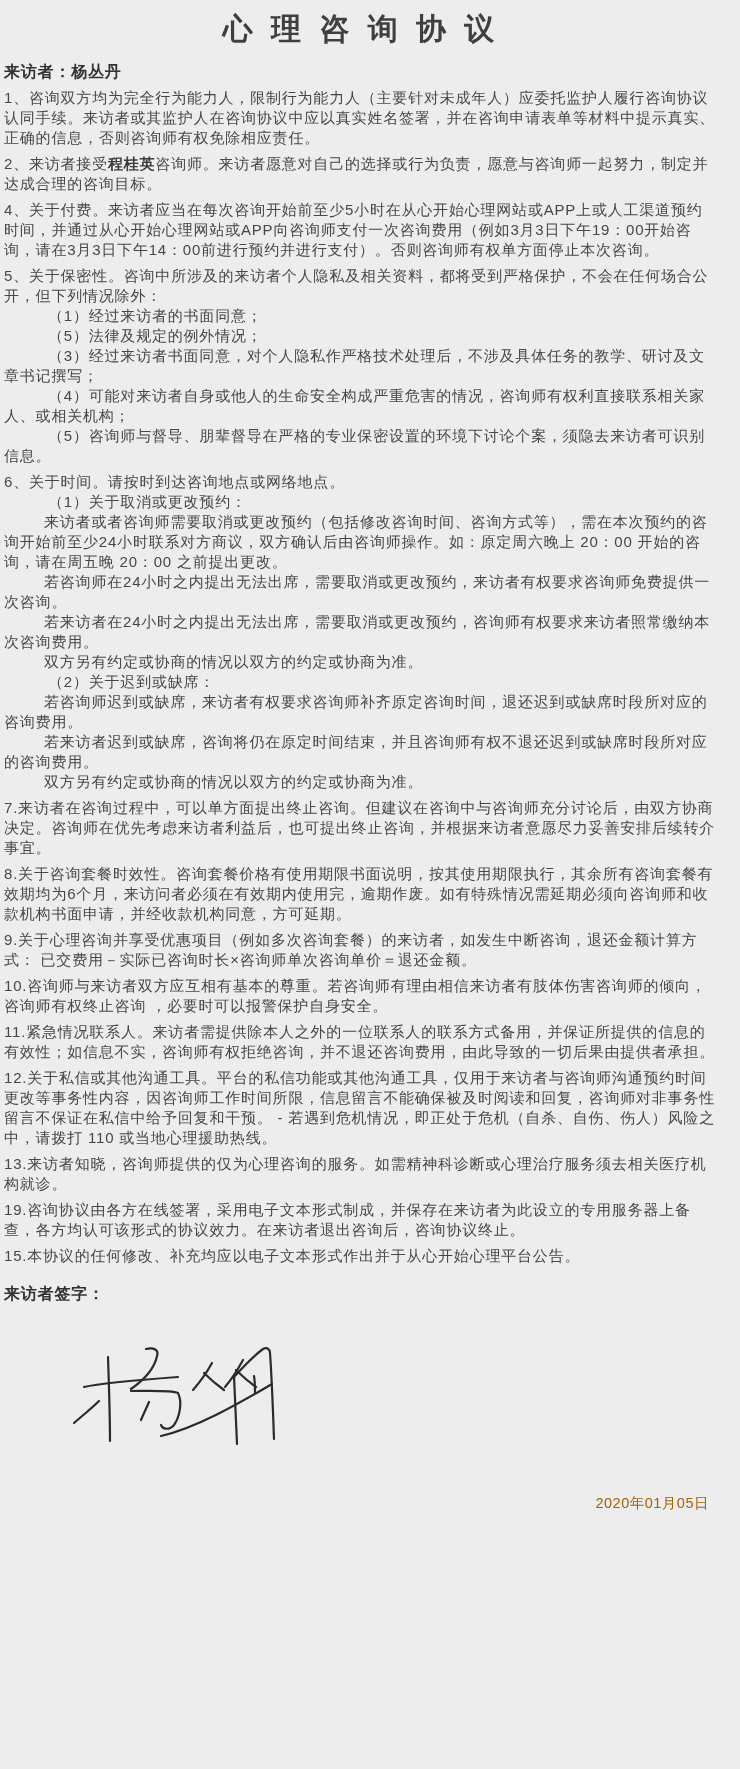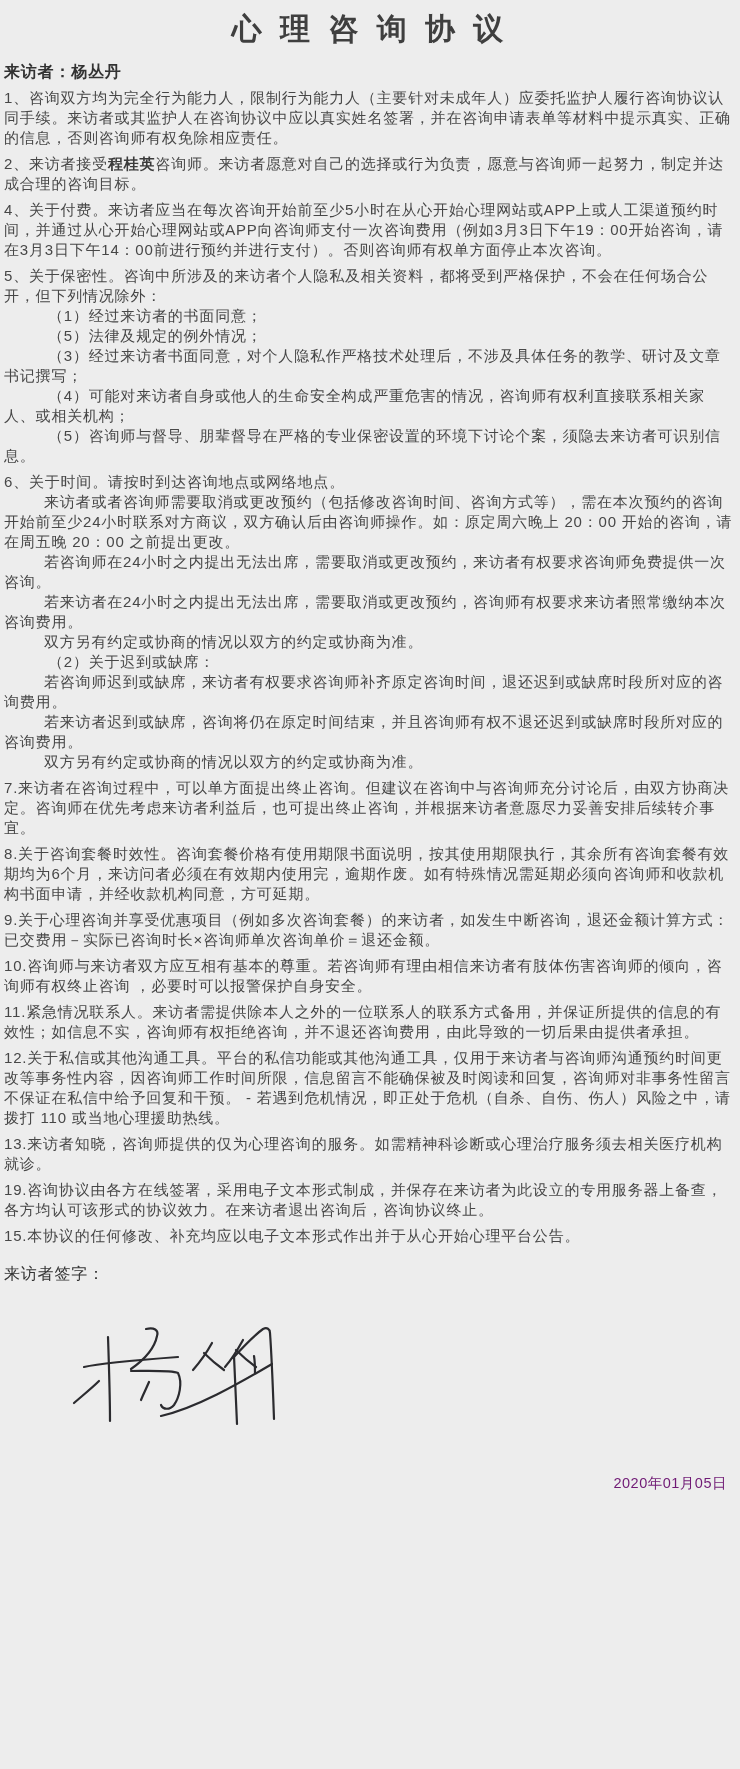--- a/index.html
+++ b/index.html
@@ -6,21 +6,21 @@
   body {
     background: #ededed;
     font-family: "Liberation Sans", "DejaVu Sans", sans-serif;
   }
   .page {
     position: relative;
     width: 740px;
     min-height: 1769px;
     box-sizing: border-box;
     background: #ededed;
-    padding: 6px 4px 40px 4px;
+    padding: 6px 22px 40px 4px;
     overflow: hidden;
   }
   .title {
     font-size: 30px;
     font-weight: bold;
     color: #3f3f3f;
     text-align: center;
     letter-spacing: 5px;
     line-height: 38px;
     margin: 4px 0 0 0;
@@ -40,41 +40,41 @@
     margin: 0;
     letter-spacing: 0.8px;
     word-break: break-all;
   }
   .para.clause { margin-top: 6px; }
   .para.subitem { text-indent: 44px; }
   .para.subpara { text-indent: 40px; }
   .para b { color: #3a3a3a; }
   .sign-label {
     font-size: 16px;
-    font-weight: normal;
+    font-weight: bold;
     color: #333333;
     line-height: 20px;
     margin: 18px 0 0 0;
     letter-spacing: 0.8px;
   }
   .signature-box {
     width: 230px;
     height: 100px;
     margin: 42px 0 0 62px;
   }
   .signature-box svg { display: block; width: 100%; height: 100%; }
   .sig-stroke {
     fill: none;
     stroke-width: 2.2;
     stroke-linecap: round;
     stroke-linejoin: round;
   }
   .date-line {
     font-size: 14.5px;
-    color: #701a75;
+    color: #a16207;
     text-align: right;
     line-height: 18px;
     margin: 48px 9px 0 0;
     letter-spacing: 0.5px;
   }
 </style>
 </head>
 <body style="background: rgb(237, 237, 237);">
 
 <div class="page" style="background: rgb(237, 237, 237);">
@@ -88,20 +88,21 @@
       <p class="para clause"><span>1、咨询双方均为完全行为能力人，限制行为能力人（主要针对未成年人）应委托监护人履行咨询协议认同手续。来访者或其监护人在咨询协议中应以真实姓名签署，并在咨询申请表单等材料中提示真实、正确的信息，否则咨询师有权免除相应责任。</span></p>
       <p class="para clause"><span>2、来访者接受</span><b>程桂英</b><span>咨询师。来访者愿意对自己的选择或行为负责，愿意与咨询师一起努力，制定并达成合理的咨询目标。</span></p>
       <p class="para clause"><span>4、关于付费。来访者应当在每次咨询开始前至少5小时在从心开始心理网站或APP上或人工渠道预约时间，并通过从心开始心理网站或APP向咨询师支付一次咨询费用（例如3月3日下午19：00开始咨询，请在3月3日下午14：00前进行预约并进行支付）。否则咨询师有权单方面停止本次咨询。</span></p>
       <p class="para clause"><span>5、关于保密性。咨询中所涉及的来访者个人隐私及相关资料，都将受到严格保护，不会在任何场合公开，但下列情况除外：</span></p>
       <p class="para subitem"><span>（1）经过来访者的书面同意；</span></p>
       <p class="para subitem"><span>（5）法律及规定的例外情况；</span></p>
       <p class="para subitem"><span>（3）经过来访者书面同意，对个人隐私作严格技术处理后，不涉及具体任务的教学、研讨及文章书记撰写；</span></p>
       <p class="para subitem"><span>（4）可能对来访者自身或他人的生命安全构成严重危害的情况，咨询师有权利直接联系相关家人、或相关机构；</span></p>
       <p class="para subitem"><span>（5）咨询师与督导、朋辈督导在严格的专业保密设置的环境下讨论个案，须隐去来访者可识别信息。</span></p>
       <p class="para clause"><span>6、关于时间。请按时到达咨询地点或网络地点。</span></p>
+      <p class="para subitem"><span>（1）关于取消或更改预约：</span></p>
       <p class="para subpara"><span>来访者或者咨询师需要取消或更改预约（包括修改咨询时间、咨询方式等），需在本次预约的咨询开始前至少24小时联系对方商议，双方确认后由咨询师操作。如：原定周六晚上 20：00 开始的咨询，请在周五晚 20：00 之前提出更改。</span></p>
       <p class="para subpara"><span>若咨询师在24小时之内提出无法出席，需要取消或更改预约，来访者有权要求咨询师免费提供一次咨询。</span></p>
       <p class="para subpara"><span>若来访者在24小时之内提出无法出席，需要取消或更改预约，咨询师有权要求来访者照常缴纳本次咨询费用。</span></p>
       <p class="para subpara"><span>双方另有约定或协商的情况以双方的约定或协商为准。</span></p>
       <p class="para subitem"><span>（2）关于迟到或缺席：</span></p>
       <p class="para subpara"><span>若咨询师迟到或缺席，来访者有权要求咨询师补齐原定咨询时间，退还迟到或缺席时段所对应的咨询费用。</span></p>
       <p class="para subpara"><span>若来访者迟到或缺席，咨询将仍在原定时间结束，并且咨询师有权不退还迟到或缺席时段所对应的咨询费用。</span></p>
       <p class="para subpara"><span>双方另有约定或协商的情况以双方的约定或协商为准。</span></p>
       <p class="para clause"><span>7.来访者在咨询过程中，可以单方面提出终止咨询。但建议在咨询中与咨询师充分讨论后，由双方协商决定。咨询师在优先考虑来访者利益后，也可提出终止咨询，并根据来访者意愿尽力妥善安排后续转介事宜。</span></p>
       <p class="para clause"><span>8.关于咨询套餐时效性。咨询套餐价格有使用期限书面说明，按其使用期限执行，其余所有咨询套餐有效期均为6个月，来访问者必须在有效期内使用完，逾期作废。如有特殊情况需延期必须向咨询师和收款机构书面申请，并经收款机构同意，方可延期。</span></p>

